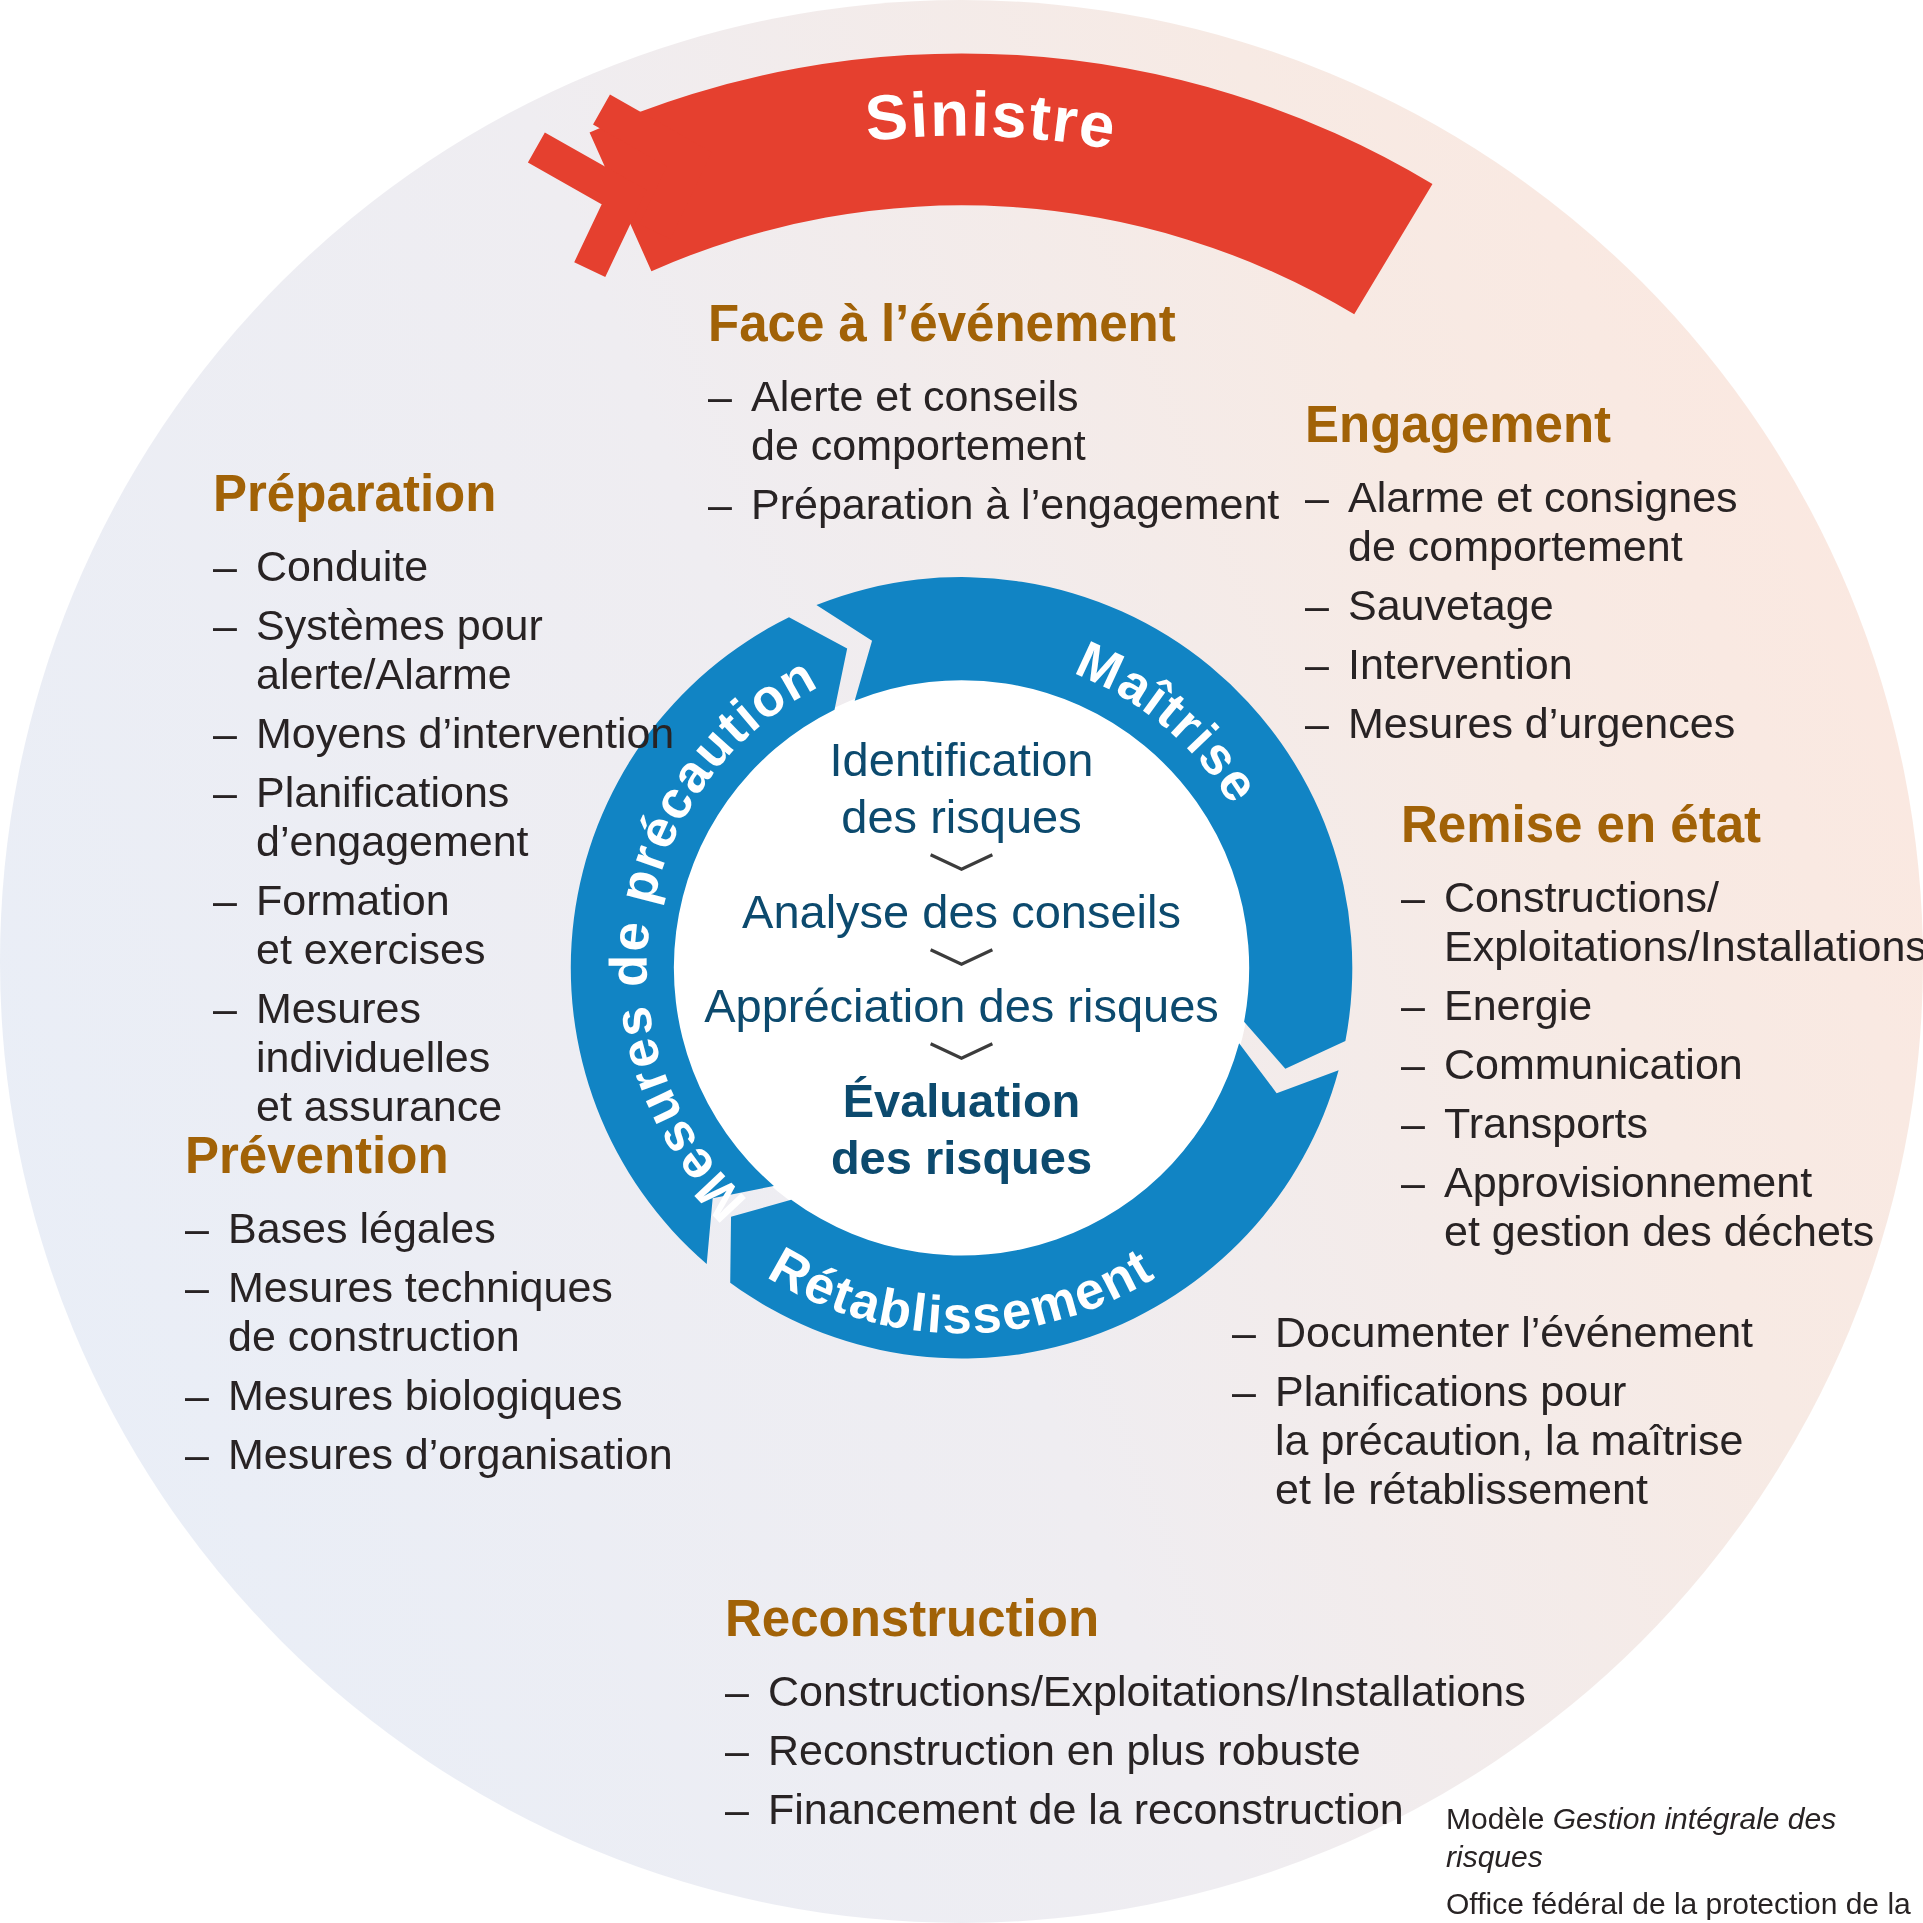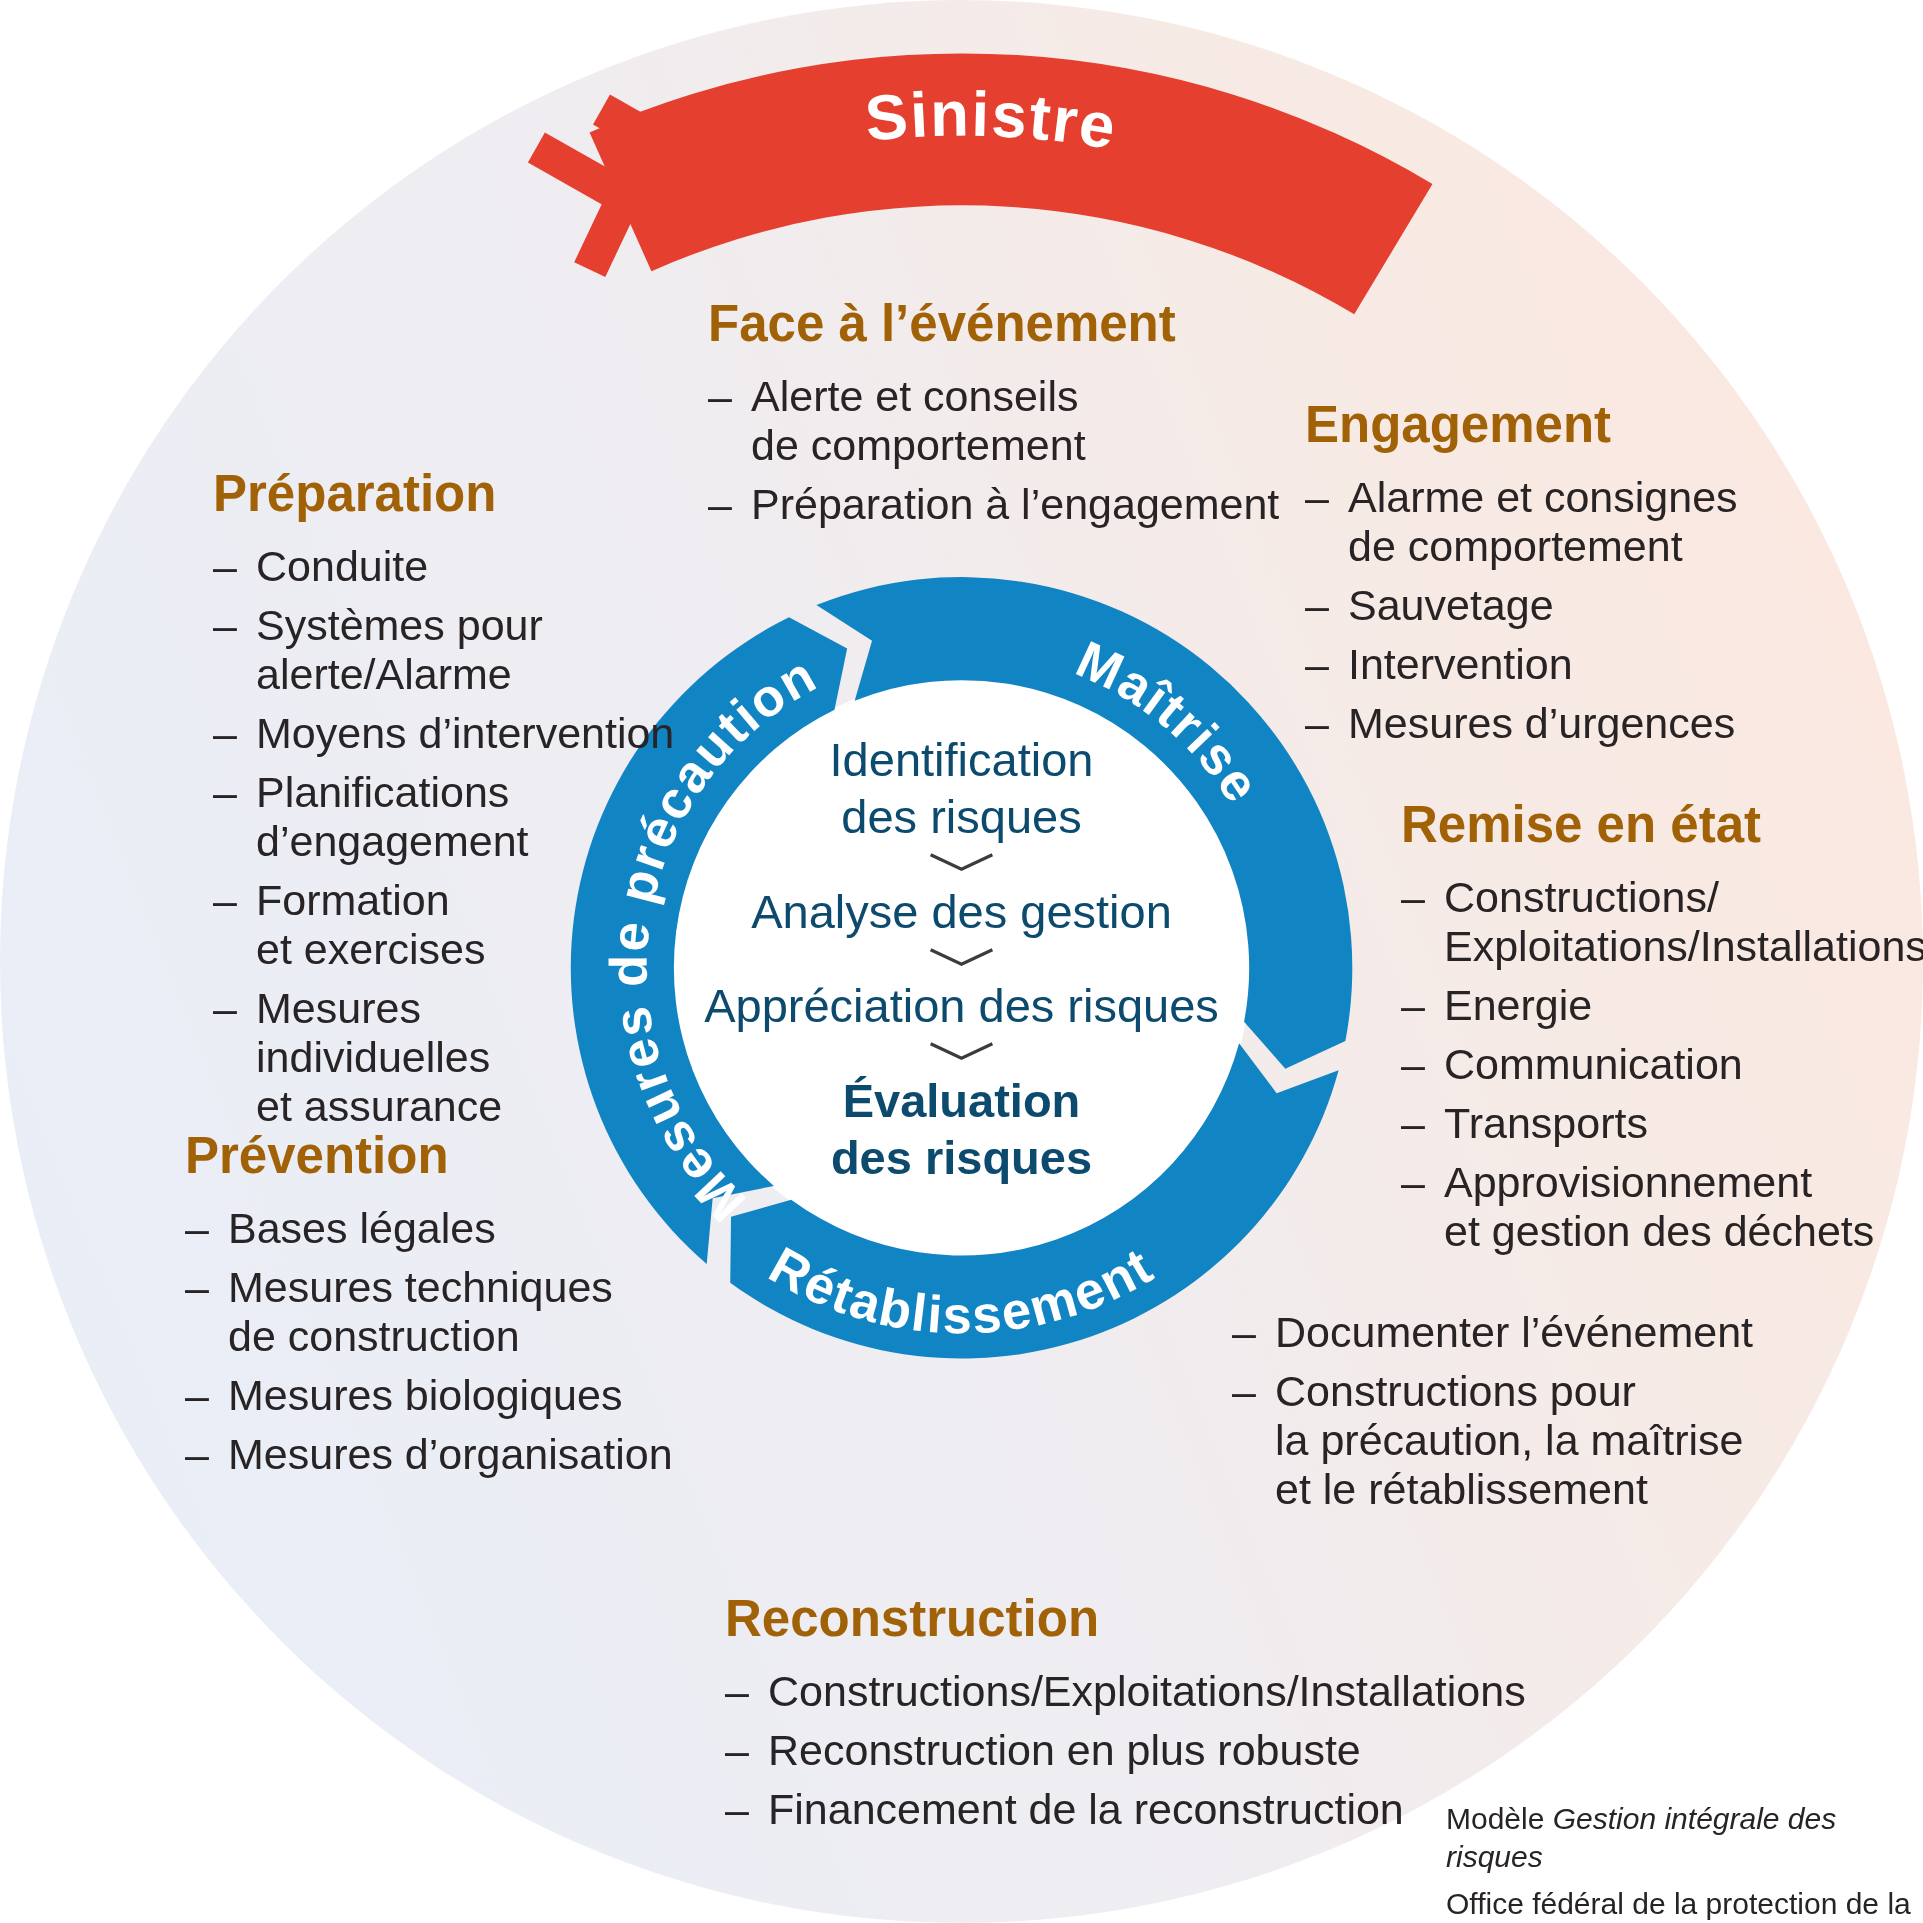--- a/index.html
+++ b/index.html
@@ -88,21 +88,21 @@
   </svg>
 
   <div class="center-stack">
     <div class="step">Identification
 des risques</div>
     <span class="step-sep">
       <svg width="69" height="22" viewBox="0 0 76 24">
           <polyline points="4,4 38,20 72,4" fill="none" stroke="#3c3c3c" stroke-width="3.5"></polyline>
         </svg>
     </span>
-    <div class="step">Analyse des gestion</div>
+    <div class="step">Analyse des conseils</div>
     <span class="step-sep">
       <svg width="69" height="22" viewBox="0 0 76 24">
           <polyline points="4,4 38,20 72,4" fill="none" stroke="#3c3c3c" stroke-width="3.5"></polyline>
         </svg>
     </span>
     <div class="step">Appréciation des risques</div>
     <span class="step-sep">
       <svg width="69" height="22" viewBox="0 0 76 24">
           <polyline points="4,4 38,20 72,4" fill="none" stroke="#3c3c3c" stroke-width="3.5"></polyline>
         </svg>
@@ -212,21 +212,21 @@
         </div>
     </div>
   </div>
 
   <div class="block" style="left:1232px;top:1308px;width:579px;">
     <div class="items">
       <div class="item">
           <span class="txt">Documenter l’événement</span>
         </div>
       <div class="item">
-          <span class="txt">Constructions pour
+          <span class="txt">Planifications pour
 la précaution, la maîtrise
 et le rétablissement</span>
         </div>
     </div>
   </div>
 
   <div class="block" style="left:725px;top:1590px;width:887px;">
     <h2>Reconstruction</h2>
     <div class="items">
       <div class="item">

